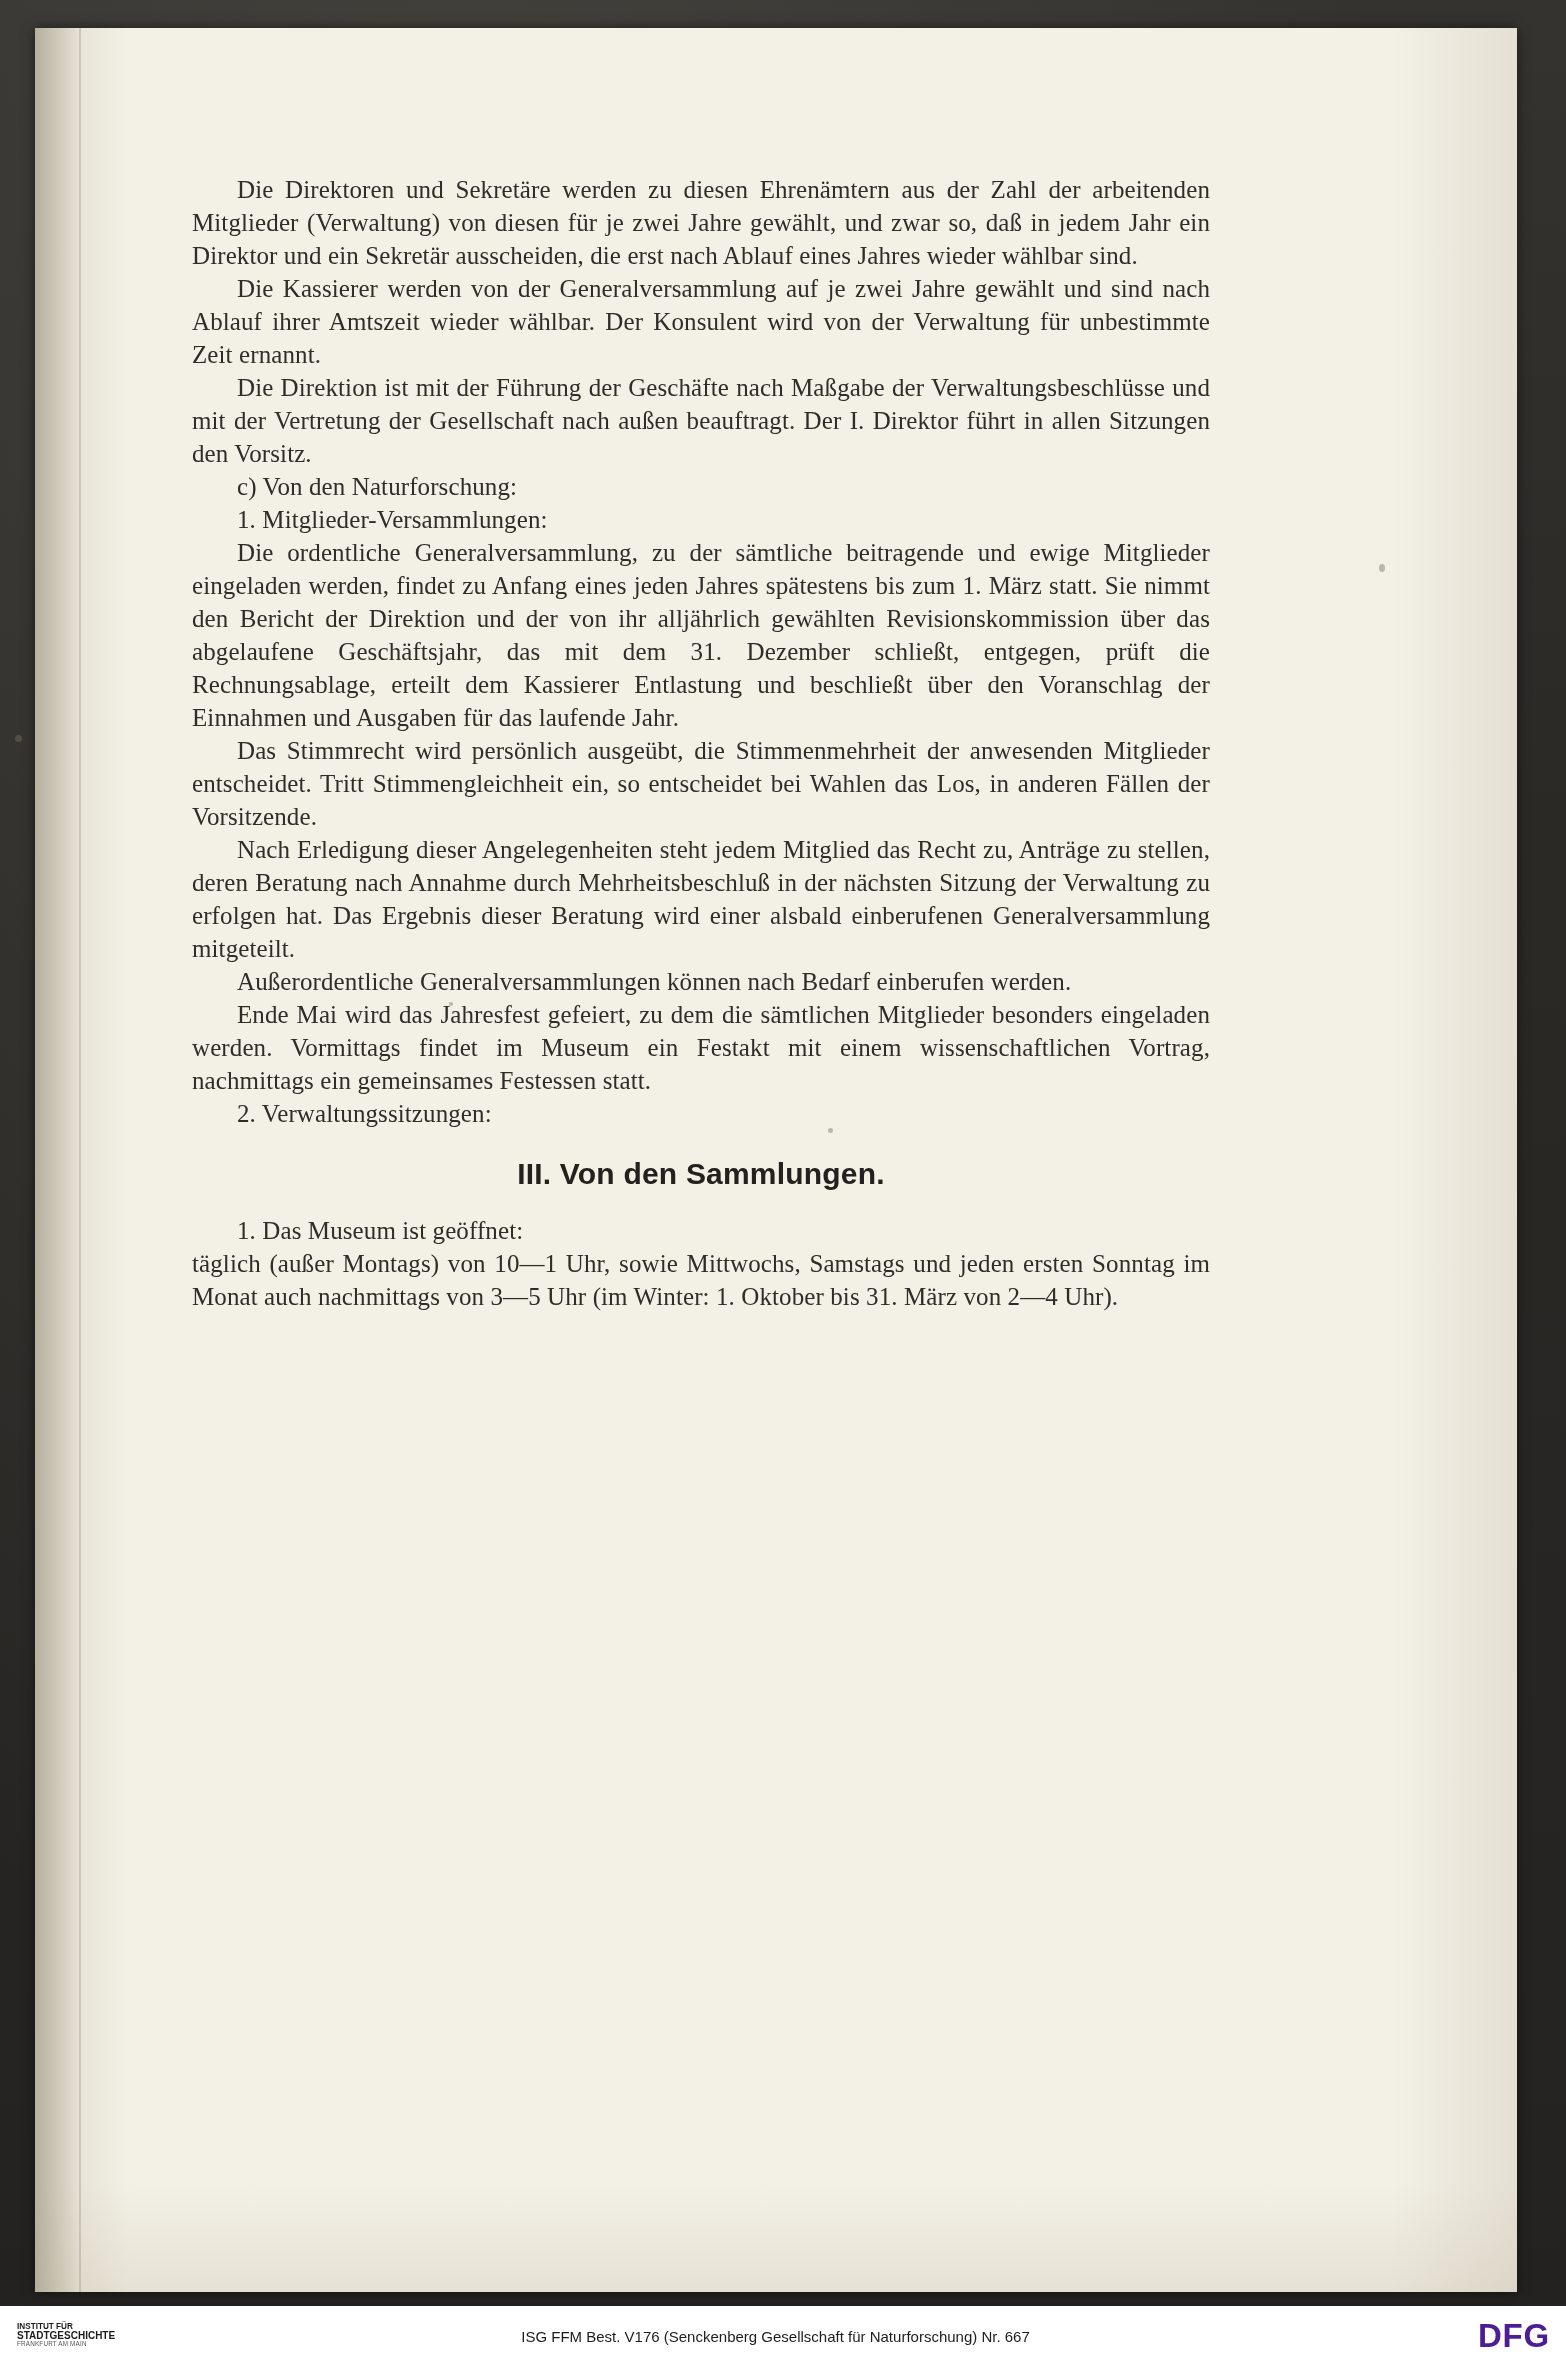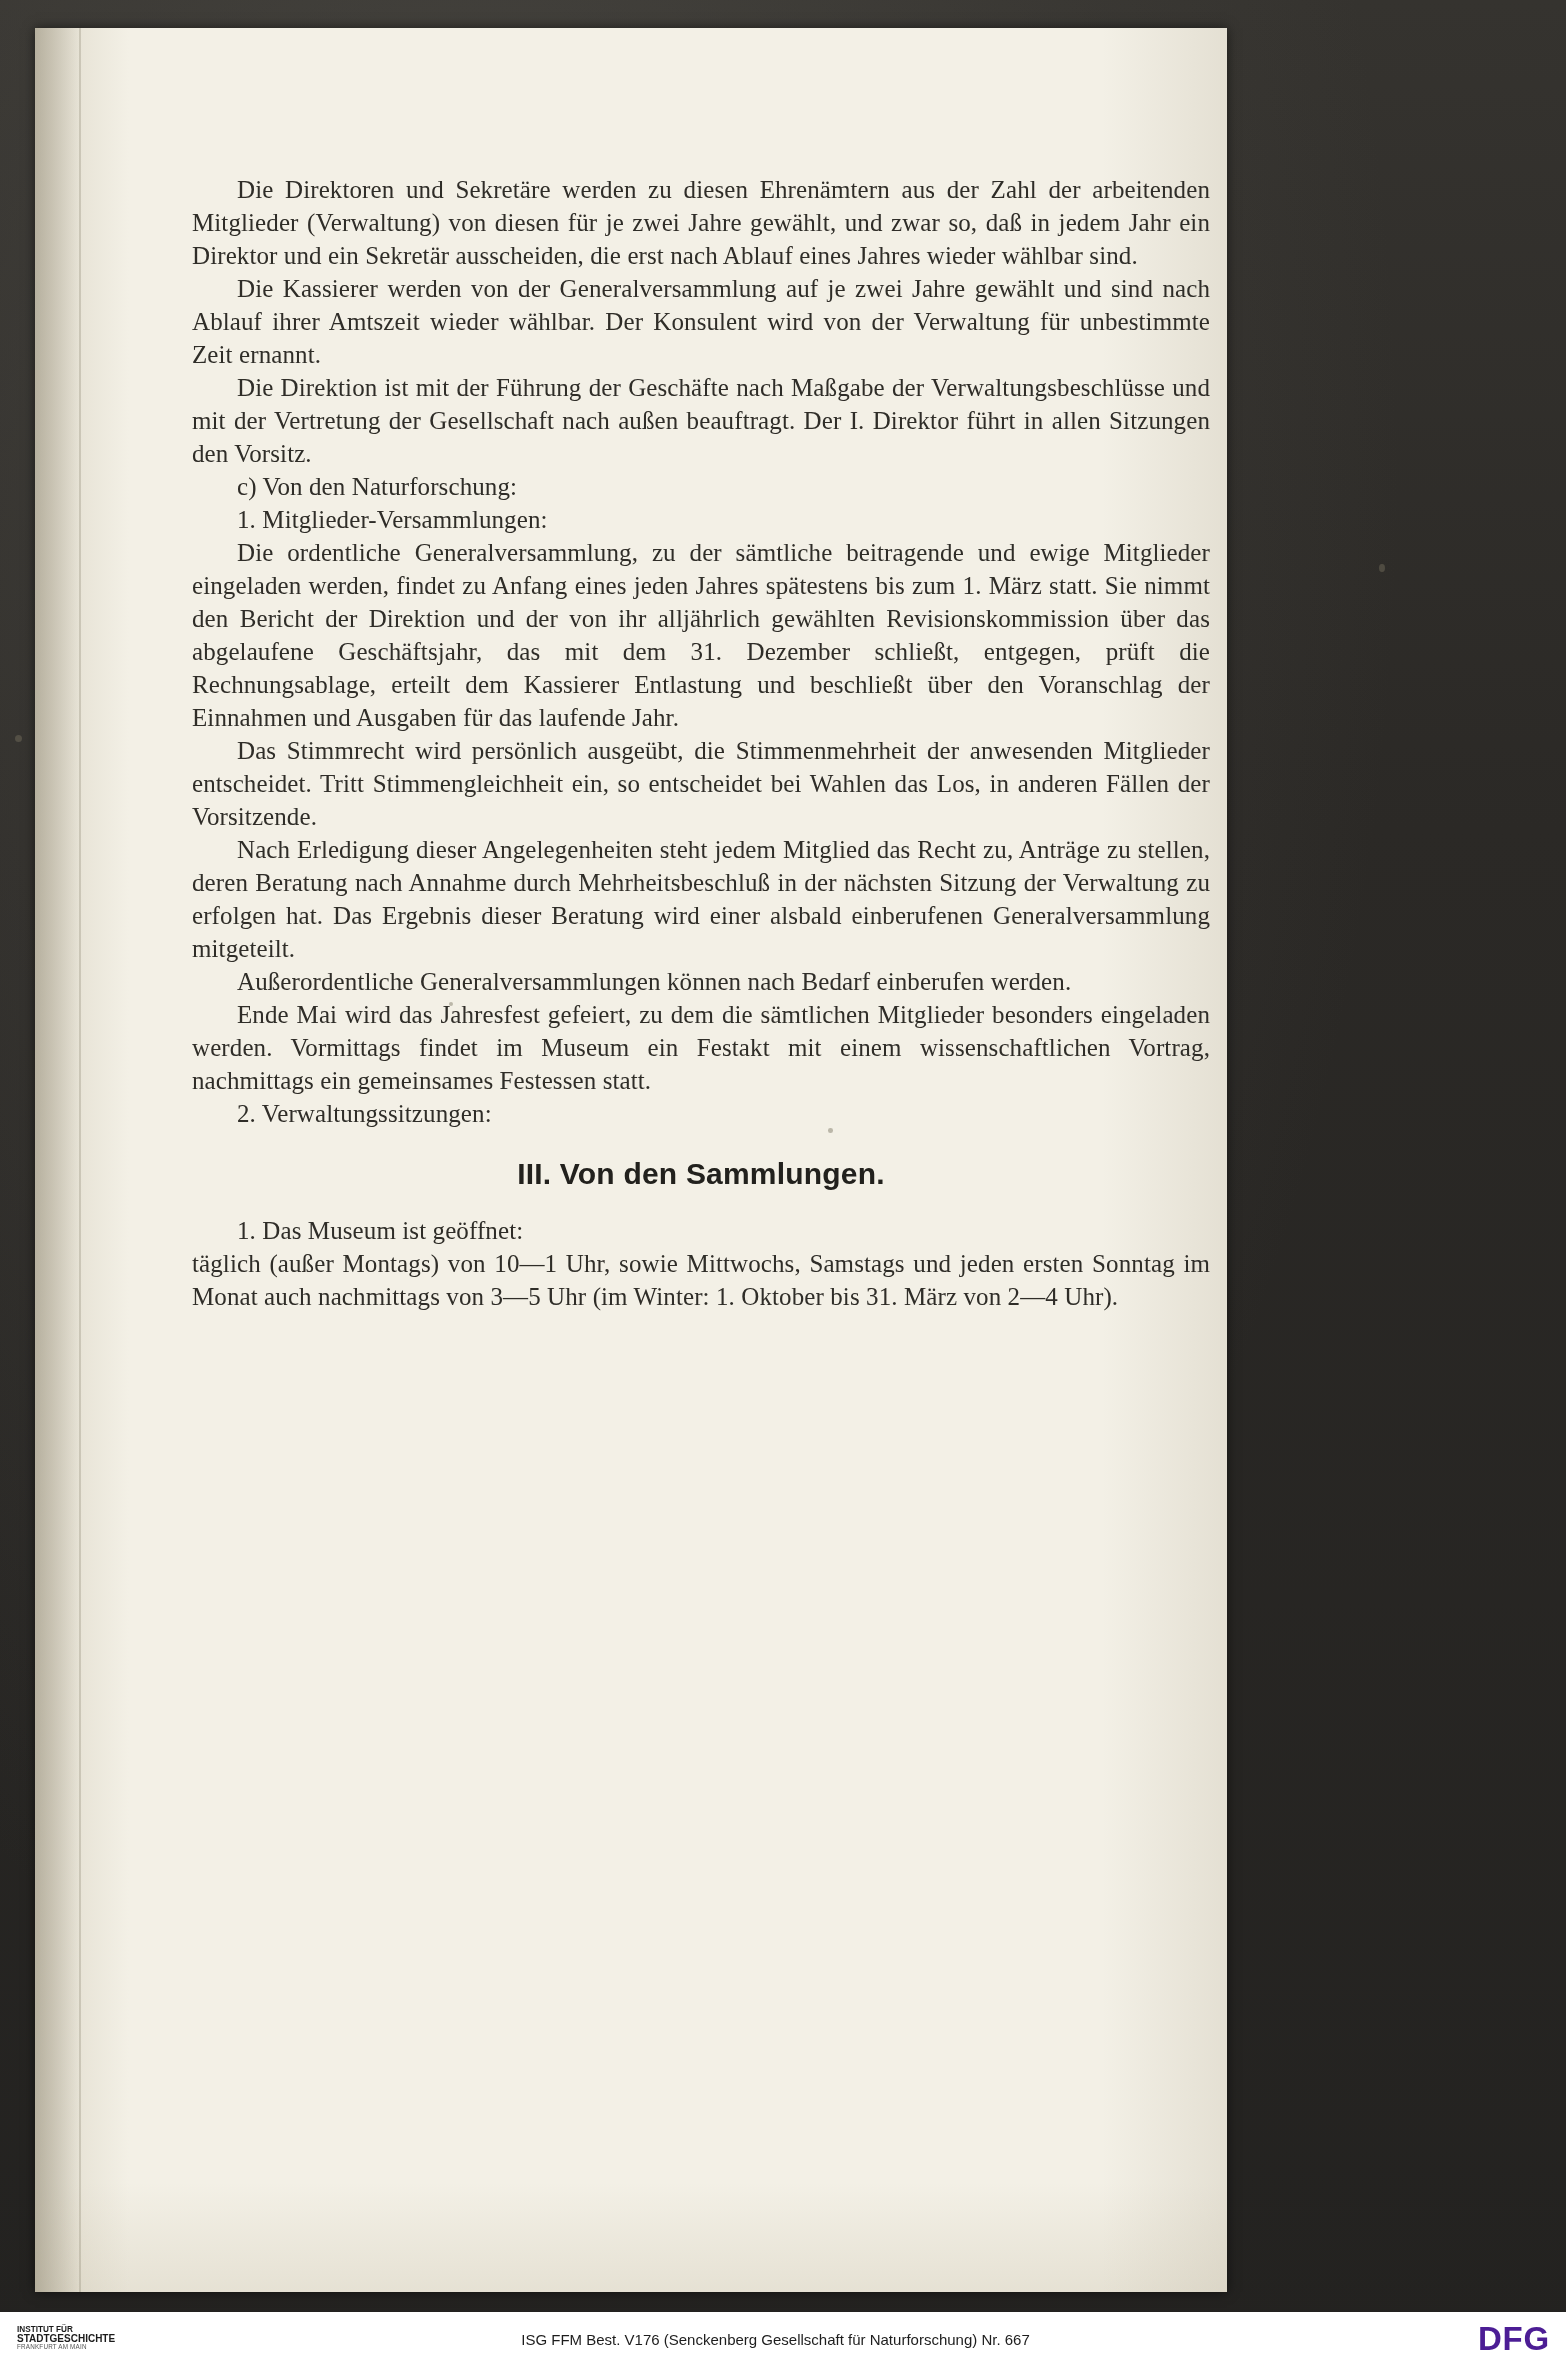--- a/index.html
+++ b/index.html
@@ -26,21 +26,21 @@
     position: absolute;
     inset: 0;
     background: radial-gradient(ellipse at 30% 20%, rgba(90,88,82,0.45), rgba(0,0,0,0) 60%);
   }
 
   
   #page {
     position: absolute;
     left: 35px;
     top: 28px;
-    width: 1192px;
+    width: 1482px;
     height: 2264px;
     background: #f3f0e6;
     box-shadow: 0 0 11px rgba(0,0,0,0.55);
   }
   
   #page::before {
     content: "";
     position: absolute;
     inset: 0;
     pointer-events: none;
@@ -105,21 +105,21 @@
     background: rgba(120,113,96,0.45);
     border-radius: 50%;
   }
 
   
   #footer-bar {
     position: absolute;
     left: 0;
     bottom: 0;
     width: 1567px;
-    height: 54px;
+    height: 60px;
     background: #ffffff;
     display: flex;
     align-items: center;
     justify-content: space-between;
     padding: 0 17px;
     box-sizing: border-box;
   }
   #isg-logo {
     font-family: "Liberation Sans", sans-serif;
     font-size: 7.8px;

